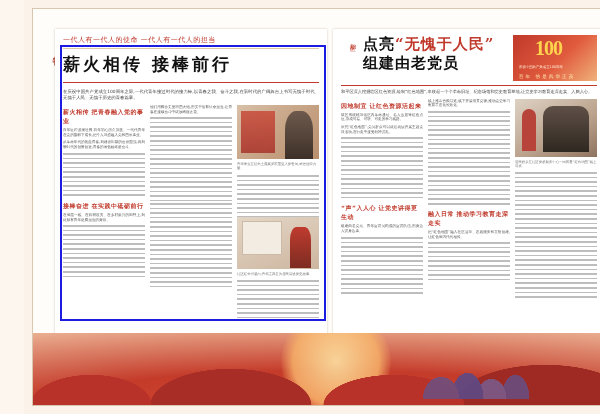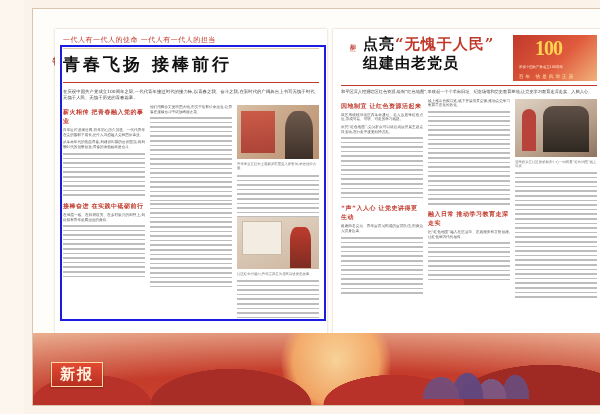--- a/index.html
+++ b/index.html
@@ -235,21 +235,21 @@
 <body>
 
 <div class="page">
   <div class="frame">
 
     <div class="spine">特刊</div>
 
     <div class="sheet sheet-left">
       <div class="kicker">一代人有一代人的使命  一代人有一代人的担当</div>
       <div class="kicker-rule"></div>
-      <div class="headline">青春飞扬 接棒前行</div>
+      <div class="headline">薪火相传 接棒前行</div>
       <div class="rule-red"></div>
       <div class="lede">在庆祝中国共产党成立100周年之际,一代代青年接过时代的接力棒,以青春之我、奋斗之我,在新时代的广阔舞台上书写无愧于时代、无愧于人民、无愧于历史的青春篇章。</div>
 
       <div class="cols">
         <div class="col">
           <div class="subhead">薪火相传  把青春融入党的事业</div>
           <div class="body">
             <p>百年征程波澜壮阔,百年初心历久弥坚。一代代青年在党的旗帜下成长,把个人理想融入党和国家事业。</p>
             <p>从革命年代的热血青春,到建设时期的奋发图强,再到新时代的创新创造,青春的底色始终是奋斗。</p>
           </div>
@@ -354,17 +354,16 @@
         </div>
       </div>
     </div>
 
     <div class="highlight"></div>
 
     <div class="band">
       <div class="sun"></div>
       <div class="hills"></div>
       <div class="group"></div>
-      <div class="masthead">新报</div>
     </div>
 
   </div>
 </div>
 
 </body></html>

